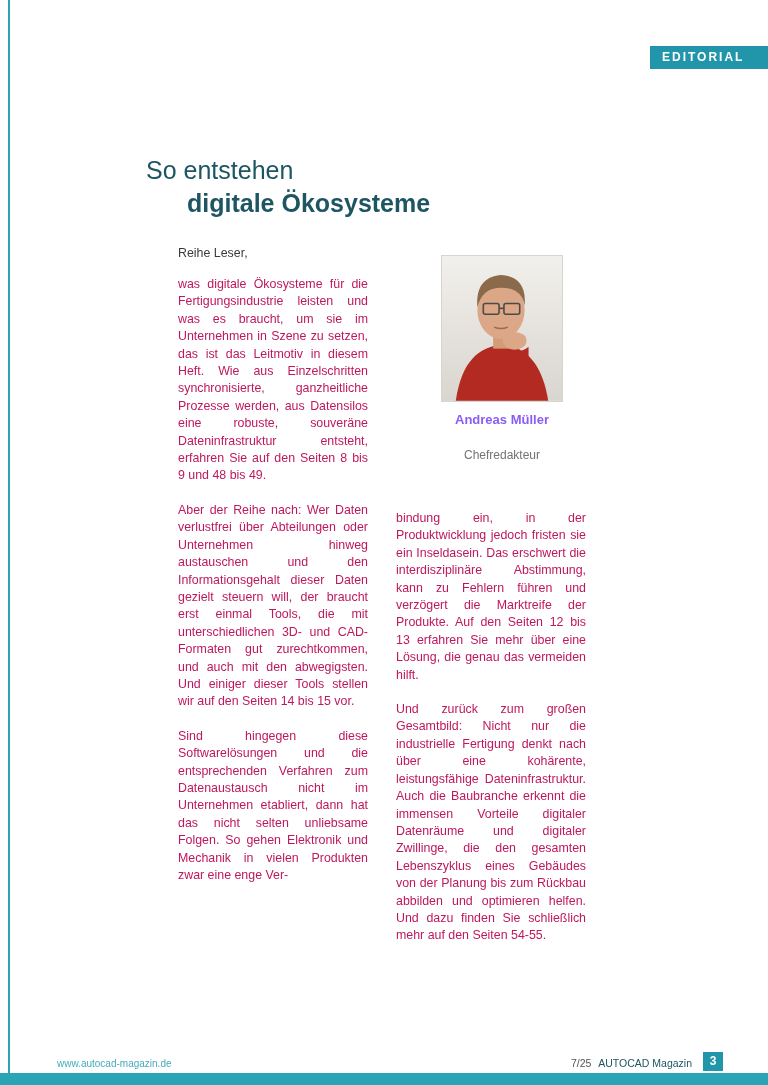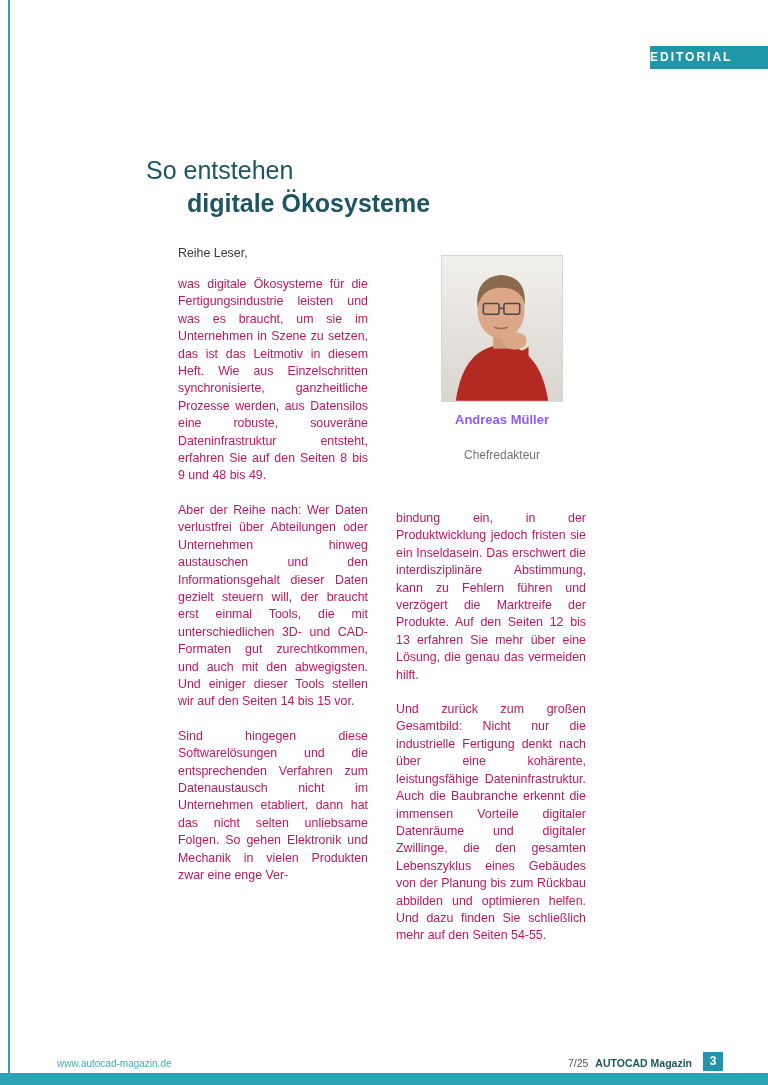--- a/index.html
+++ b/index.html
@@ -15,21 +15,21 @@
   
   .left-rule{
     position:absolute;left:8px;top:0;width:2px;height:1085px;
     background:#2aa3b5;
   }
   
   .editorial-tag{
     position:absolute;top:46px;right:0;width:118px;height:23px;
     background:#2196ab;color:#ffffff;
     font-size:12px;font-weight:bold;letter-spacing:2px;
-    line-height:23px;text-align:left;
+    line-height:23px;text-align:left;padding-left:12px;
     box-sizing:border-box;text-transform:uppercase;
   }
   
   .title{
     position:absolute;left:134px;top:142px;margin:12px;
     color:#1d5562;font-weight:400;
     font-size:25px;line-height:33px;
   }
   .title .line1{display:block;font-weight:400;}
   .title .line2{display:block;font-weight:bold;margin-left:41px;}
@@ -69,21 +69,21 @@
     position:absolute;left:0;bottom:14px;width:768px;height:20px;
   }
   .footer-site{
     position:absolute;left:57px;bottom:2px;
     font-size:10px;color:#45abbc;text-decoration:none;
   }
   .footer-right{
     position:absolute;right:76px;bottom:2px;
     font-size:10.5px;color:#555;white-space:nowrap;
   }
-  .footer-right .mag{font-weight:bold;color:#1d5562;margin-left:4px;margin-top:28px;}
+  .footer-right .mag{font-weight:normal;color:#1d5562;margin-left:4px;margin-top:28px;}
   .page-num{
     position:absolute;right:45px;bottom:0;
     width:20px;height:19px;background:#2196ab;color:#ffffff;
     font-size:12px;font-weight:bold;text-align:center;line-height:19px;
   }
 </style>
 </head>
 <body>
 
 <div class="page">

